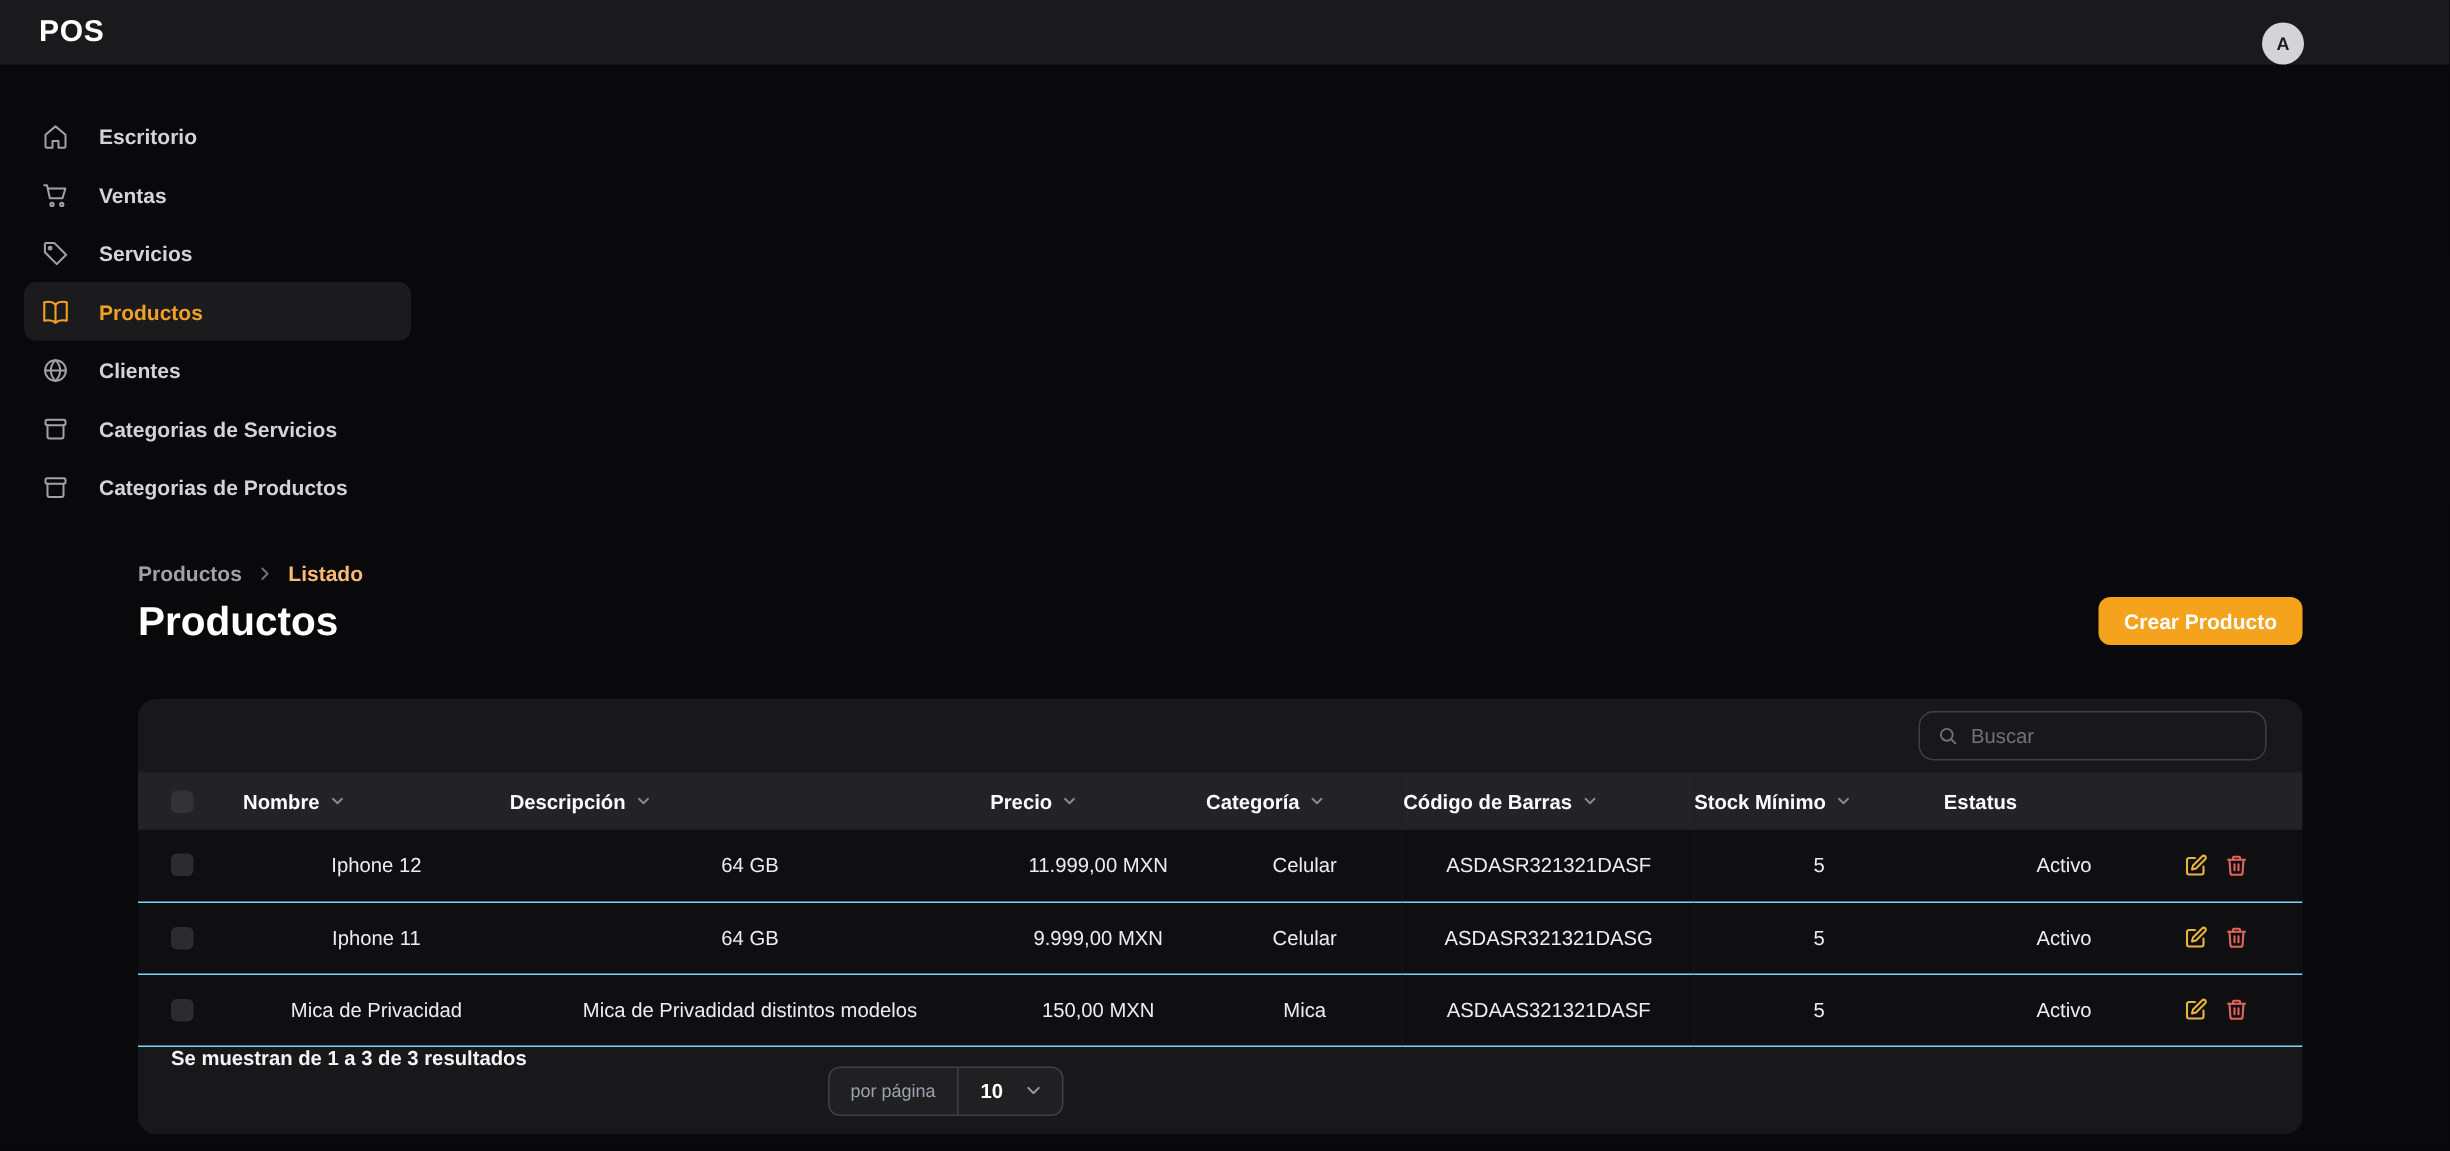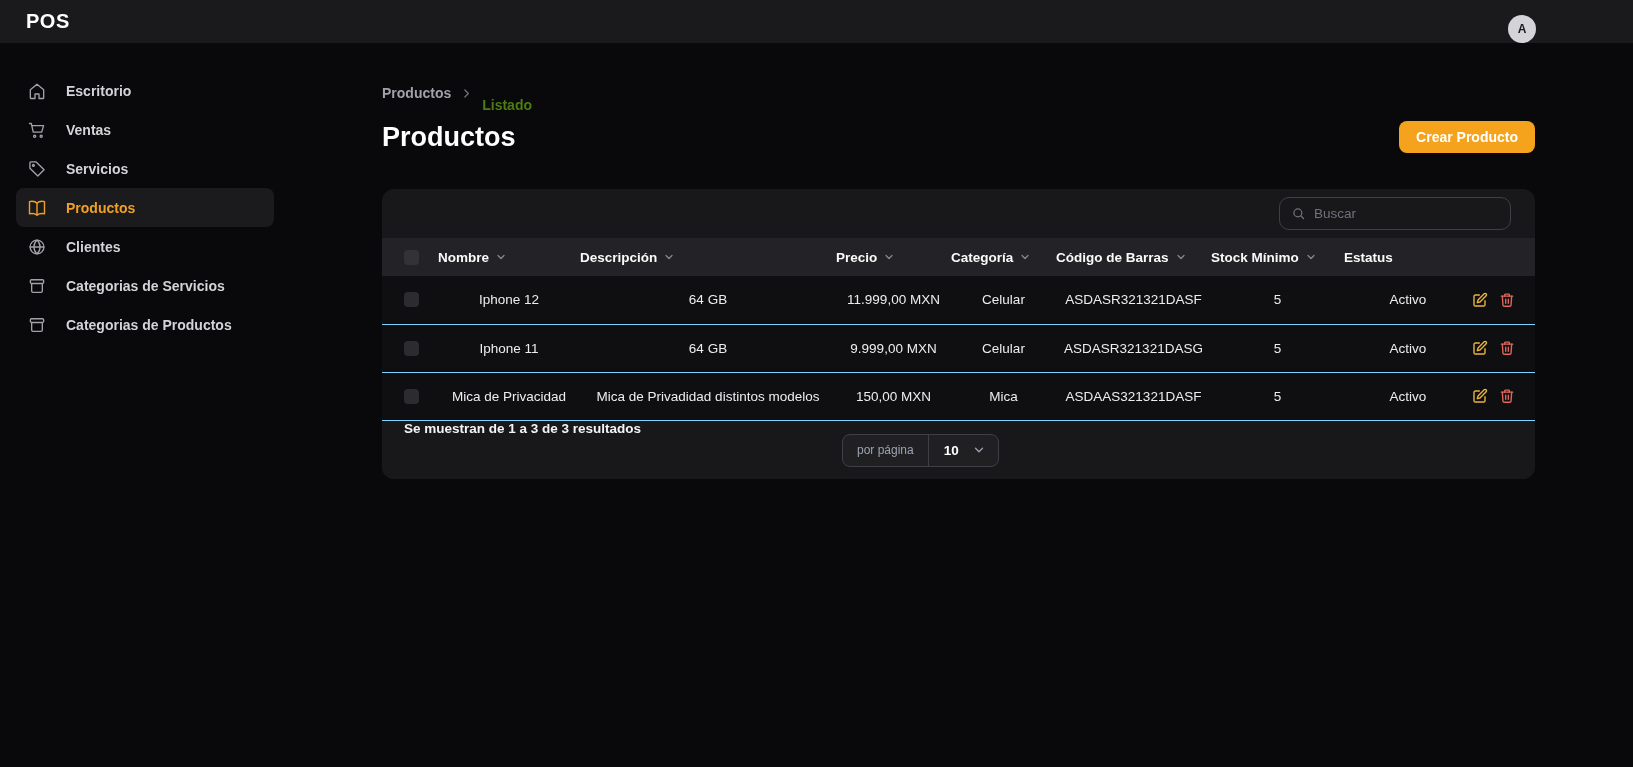--- a/index.html
+++ b/index.html
@@ -22,21 +22,21 @@
   .brand { font-size: 20px; font-weight: 700; letter-spacing: .5px; color: #fff; }
   .avatar {
     position: absolute; right: 97px; top: 15px;
     width: 28px; height: 28px; border-radius: 50%;
     background: #d4d4d8; color: #1a1a1d;
     display: flex; align-items: center; justify-content: center;
     font-size: 12px; font-weight: 700; cursor: pointer;
   }
 
   
-  .layout { display: flex; height: 542px; }
+  .layout { display: flex; height: 542px; flex-direction: column; }
 
   
   .sidebar { width: 290px; flex: 0 0 290px; padding-top: 28px; }
   .nav-item {
     height: 39px; margin: 0 16px; padding: 0 11px;
     display: flex; align-items: center; gap: 19px;
     border-radius: 8px; cursor: pointer;
   }
   .nav-item .icon { width: 20px; height: 20px; color: #a1a1aa; flex: 0 0 20px; }
   .nav-item .icon svg { width: 20px; height: 20px; display: block; }
@@ -46,21 +46,21 @@
   .nav-item.active .icon { color: #f0a125; }
 
   
   .main { flex: 1; padding: 30px 98px 0 92px; }
 
   .page-header { display: flex; justify-content: space-between; align-items: flex-end; }
   .breadcrumb { display: flex; align-items: center; gap: 9px; font-size: 14px; font-weight: 600; }
   .crumb-parent { color: #a1a1aa; cursor: pointer; }
   .crumb-sep { width: 13px; height: 13px; color: #6b7280; }
   .crumb-sep svg { width: 13px; height: 13px; display: block; }
-  .crumb-current { color: #4d7c0f; margin-top: 24px; }
+  .crumb-current { color: #fdba74; }
   .page-title { margin-top: 9px; font-size: 27px; font-weight: 700; color: #ffffff; }
   .create-btn {
     height: 32px; padding: 0 17px; border: none; border-radius: 8px;
     background: #f5a31d; color: #ffffff;
     font-family: "Liberation Sans", sans-serif;
     font-size: 14px; font-weight: 700; cursor: pointer;
   }
 
   
   .panel {

